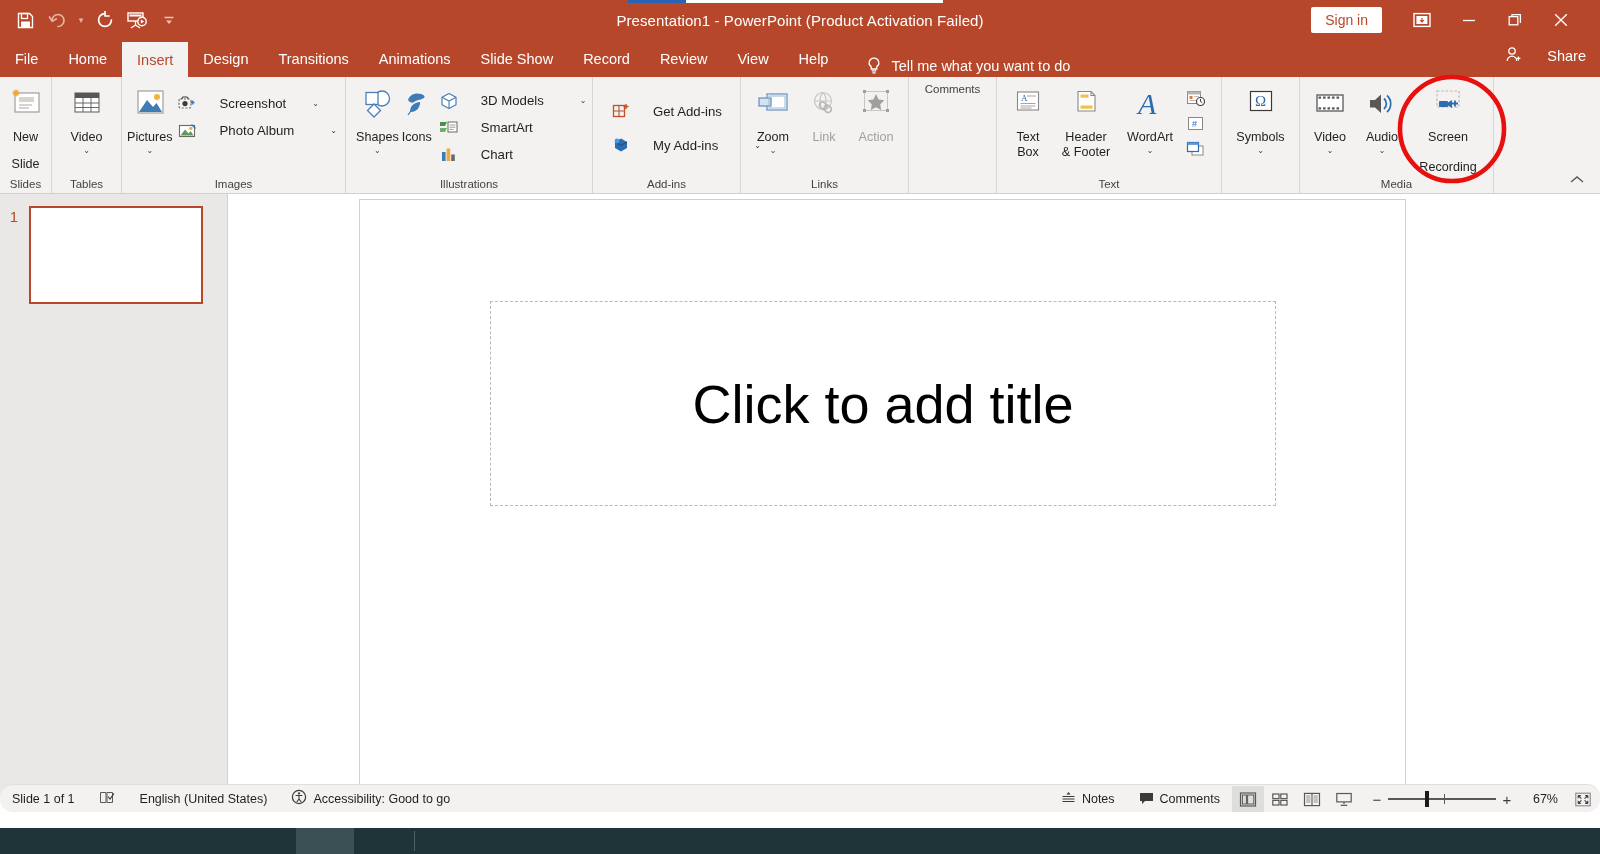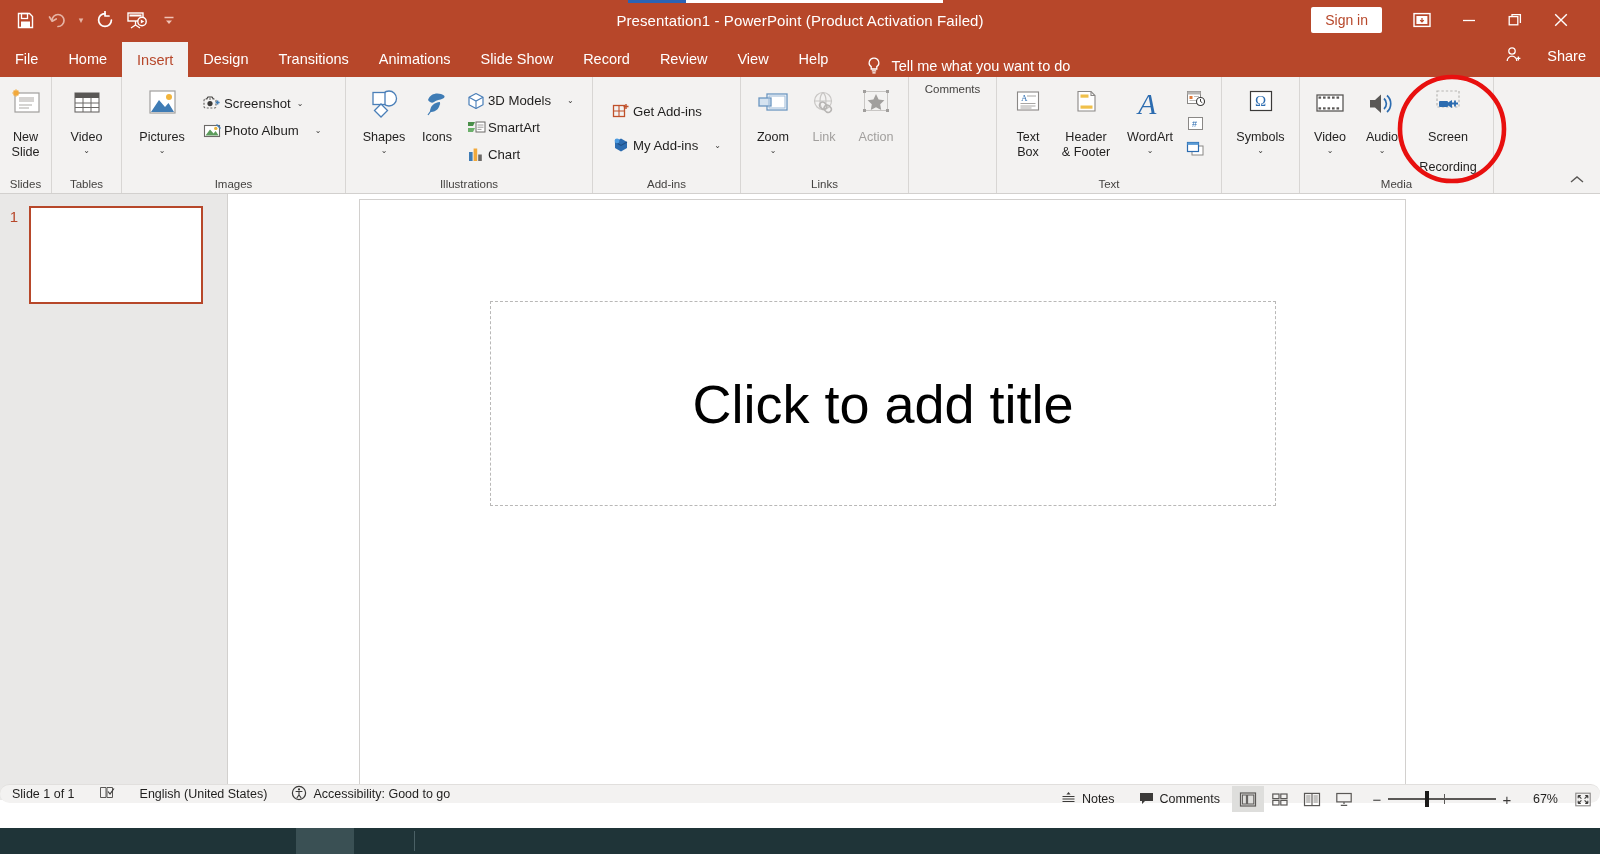--- a/index.html
+++ b/index.html
@@ -97,21 +97,21 @@
     width: 62px; min-height: 82px;
     display: flex; flex-direction: column; align-items: center;
     padding-top: 4px; color: #201f1e;
   }
   .bigbtn .ic { height: 36px; display: flex; align-items: center; justify-content: center; }
   .bigbtn .lb { font-size: 12.6px; line-height: 14.5px; text-align: center; margin-top: 8px; }
   .bigbtn .dd { font-size: 8px; line-height: 9px; color: #3b3a39; margin-top: 1px; }
   .bigbtn.disabled { color: #a19f9d; }
 
   .smallcol { display: flex; flex-direction: column; padding-top: 3px; gap: 2px; }
-  .smallbtn { display: flex; align-items: center; gap: 2px; height: 25px; padding: 0 4px; font-size: 13.2px; color: #201f1e; white-space: nowrap; }
+  .smallbtn { display: flex; align-items: center; gap: 22px; height: 25px; padding: 0 4px; font-size: 13.2px; color: #201f1e; white-space: nowrap; }
   .smallbtn .sic { width: 20px; height: 20px; display: flex; align-items: center; justify-content: center; }
   .smallbtn .scaret { font-size: 8px; color: #3b3a39; margin-left: 4px; }
 
   .iconcol { display: flex; flex-direction: column; gap: 3px; padding: 4px 2px 0 2px; }
   .iconcol .mini { width: 24px; height: 23px; display:flex; align-items:center; justify-content:center; }
 
   .collapse {
     position: absolute; right: 10px; bottom: 2px;
     width: 26px; height: 22px; display: flex; align-items: center; justify-content: center;
     color: #5a5856;
@@ -147,21 +147,21 @@
     position: absolute;
     border: 1px dashed #b9b8b7;
     display: flex; align-items: center; justify-content: center;
     color: #000000;
   }
   .ph-title { left: 130px; top: 101px; width: 786px; height: 205px; font-size: 54px; font-weight: 300; }
   .ph-sub   { left: 130px; top: 313px; width: 786px; height: 138px; align-items: flex-start; padding-top: 6px; font-size: 24px; }
 
   
   .statusbar {
-    position: absolute; left: 0; top: 784px; width: 1600px; height: 19px;
+    position: absolute; left: 0; top: 784px; width: 1600px; height: 28px;
     background: #f3f2f1; border-top: 1px solid #e1dfdd;
     display: flex; align-items: center;
     font-size: 12.5px; color: #201f1e; border-radius: 13px;
   }
   .sb-left { display: flex; align-items: center; gap: 0; padding-left: 0; }
   .sb-item { display: flex; align-items: center; gap: 6px; padding: 0 12px; height: 26px; white-space: nowrap; }
   .sb-right { position: absolute; right: 0; top: 0; height: 28px; display: flex; align-items: center; }
   .viewbtn { width: 32px; height: 26px; display: flex; align-items: center; justify-content: center; }
   .viewbtn.active { background: #dededc; }
   .zoomwrap { display: flex; align-items: center; gap: 0; padding: 0 6px; }
@@ -307,21 +307,21 @@
         <div class="bigbtn" style="width:50px">
           <span class="ic">
             <svg width="34" height="30" viewBox="0 0 34 30">
                 <rect x="6" y="4" width="24" height="19" fill="#fff" stroke="#a19f9d" stroke-width="1.2"></rect>
                 <rect x="10" y="8" width="15" height="5" fill="#d6d4d2"></rect>
                 <path d="M10 16 h13 M10 19 h10" stroke="#c8c6c4" stroke-width="1.3"></path>
                 <path d="M7 0.5 v7 M3.5 4 h7 M4.6 1.6 L9.4 6.4 M9.4 1.6 L4.6 6.4" stroke="#f2a93b" stroke-width="1.5"></path>
               </svg>
           </span>
           <span class="lb">New</span>
-          <span class="lb" style="margin-top:0">Slide</span>
+          <span class="lb" style="margin-top:12px">Slide</span>
         </div>
       </div>
       <div class="group-label">Slides</div>
     </div>
 
     <div class="group" style="width:70px">
       <div class="group-body" style="justify-content:center">
         <div class="bigbtn">
           <span class="ic">
             <svg width="34" height="30" viewBox="0 0 34 30">

